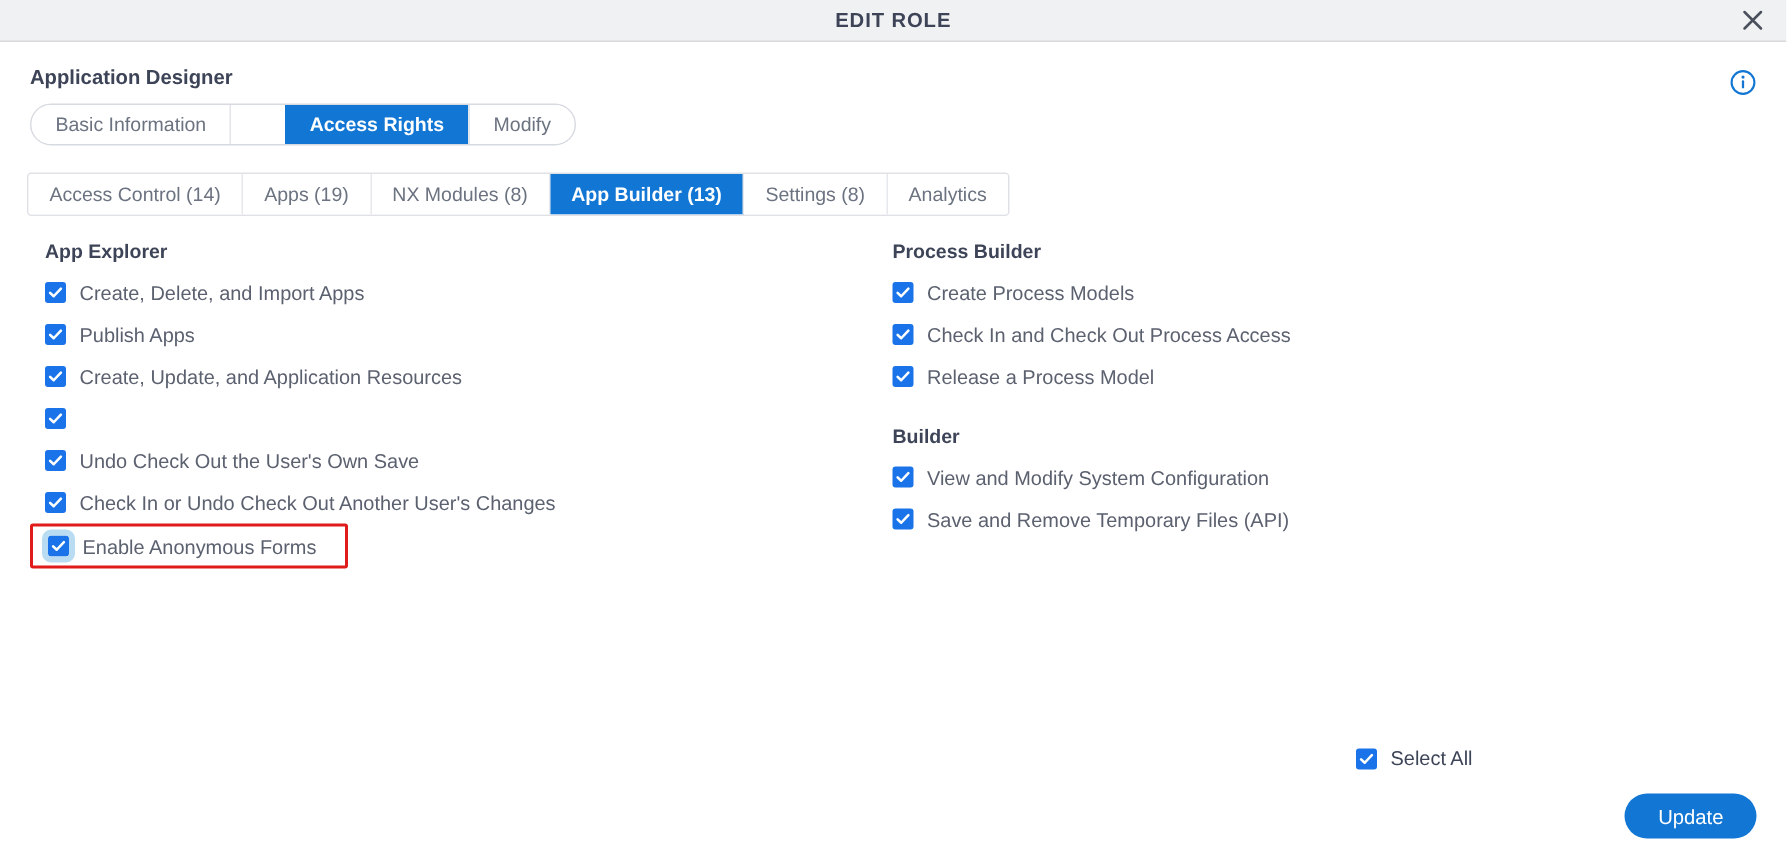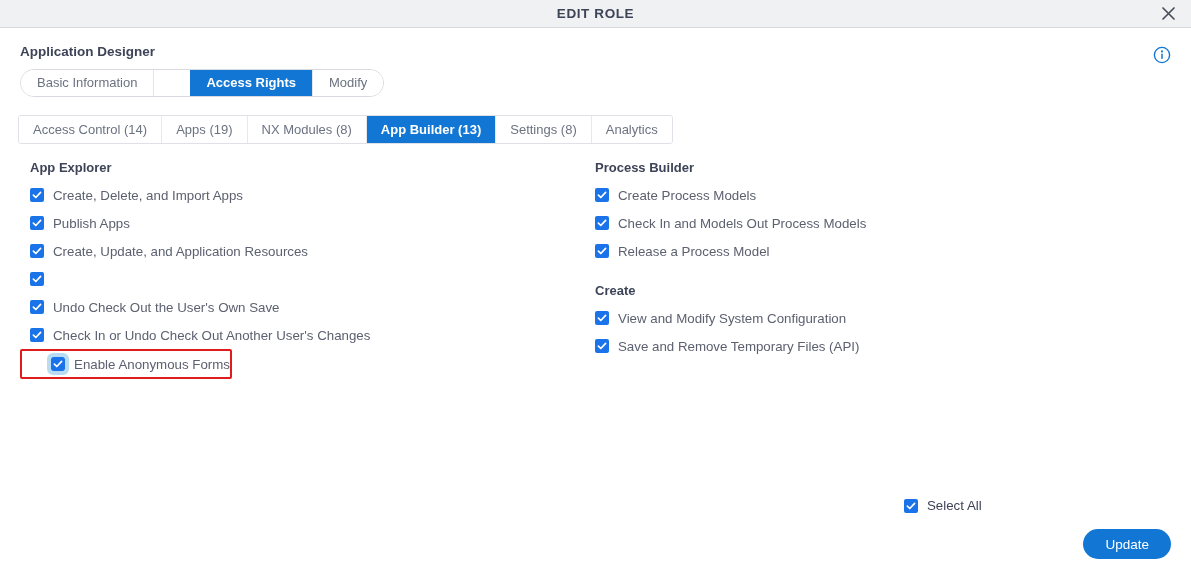--- a/index.html
+++ b/index.html
@@ -146,21 +146,20 @@
     padding-left: 12px;
     position: relative;
   }
   .check-row.highlighted {
     border: 2px solid #e01b1b;
     border-radius: 2px;
     height: 30px;
     width: 212px;
     padding-left: 10px;
     margin-left: 2px;
-    justify-content: flex-end;
   }
 
   .cbox {
     width: 14px;
     height: 14px;
     border-radius: 2px;
     background: #1a73e8;
     display: inline-flex;
     align-items: center;
     justify-content: center;
@@ -326,33 +325,33 @@
               </svg>
             </span>
             <span class="check-label">Create Process Models</span>
           </div>
           <div class="check-row">
             <span class="cbox">
               <svg width="10" height="10" viewBox="0 0 10 10" aria-hidden="true">
                 <path d="M1.4 5.2 L3.8 7.5 L8.6 2.4" stroke="#ffffff" stroke-width="1.7" fill="none" stroke-linecap="round" stroke-linejoin="round"></path>
               </svg>
             </span>
-            <span class="check-label">Check In and Models Out Process Models</span>
+            <span class="check-label">Check In and Check Out Process Access</span>
           </div>
           <div class="check-row">
             <span class="cbox">
               <svg width="10" height="10" viewBox="0 0 10 10" aria-hidden="true">
                 <path d="M1.4 5.2 L3.8 7.5 L8.6 2.4" stroke="#ffffff" stroke-width="1.7" fill="none" stroke-linecap="round" stroke-linejoin="round"></path>
               </svg>
             </span>
             <span class="check-label">Release a Process Model</span>
           </div>
         </div>
         <div class="group">
-          <div class="group-title">Create</div>
+          <div class="group-title">Builder</div>
           <div class="check-row">
             <span class="cbox">
               <svg width="10" height="10" viewBox="0 0 10 10" aria-hidden="true">
                 <path d="M1.4 5.2 L3.8 7.5 L8.6 2.4" stroke="#ffffff" stroke-width="1.7" fill="none" stroke-linecap="round" stroke-linejoin="round"></path>
               </svg>
             </span>
             <span class="check-label">View and Modify System Configuration</span>
           </div>
           <div class="check-row">
             <span class="cbox">

